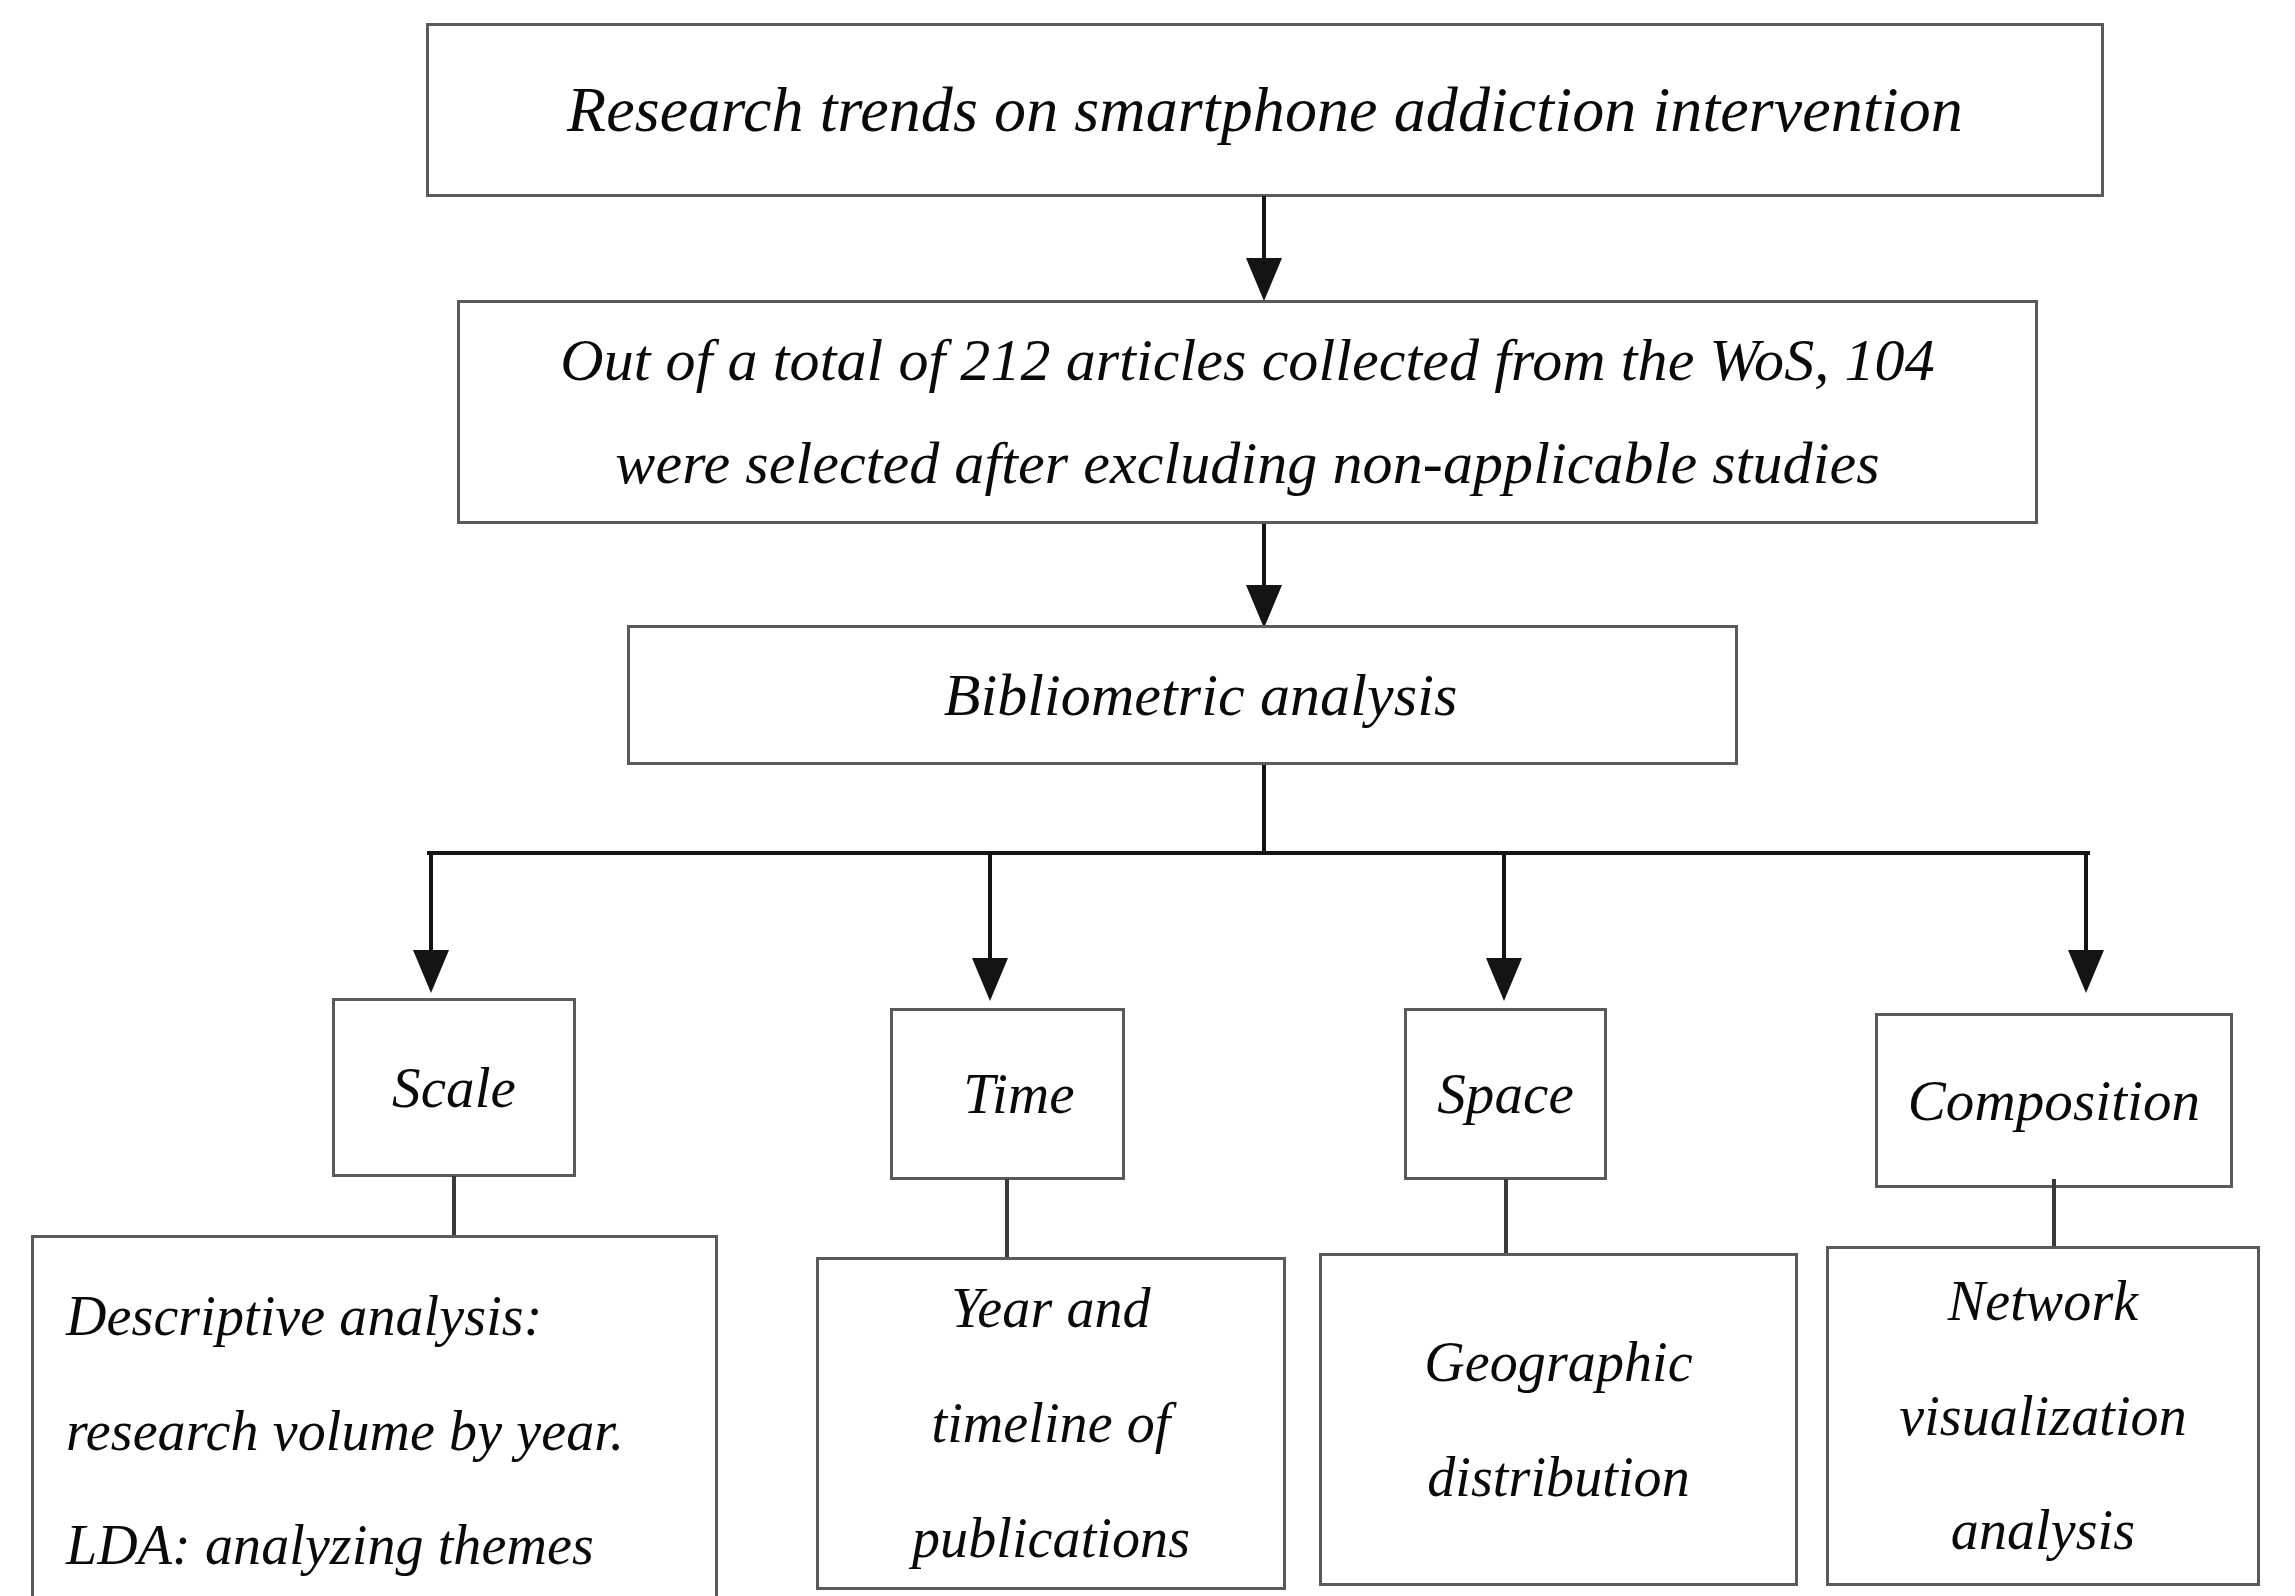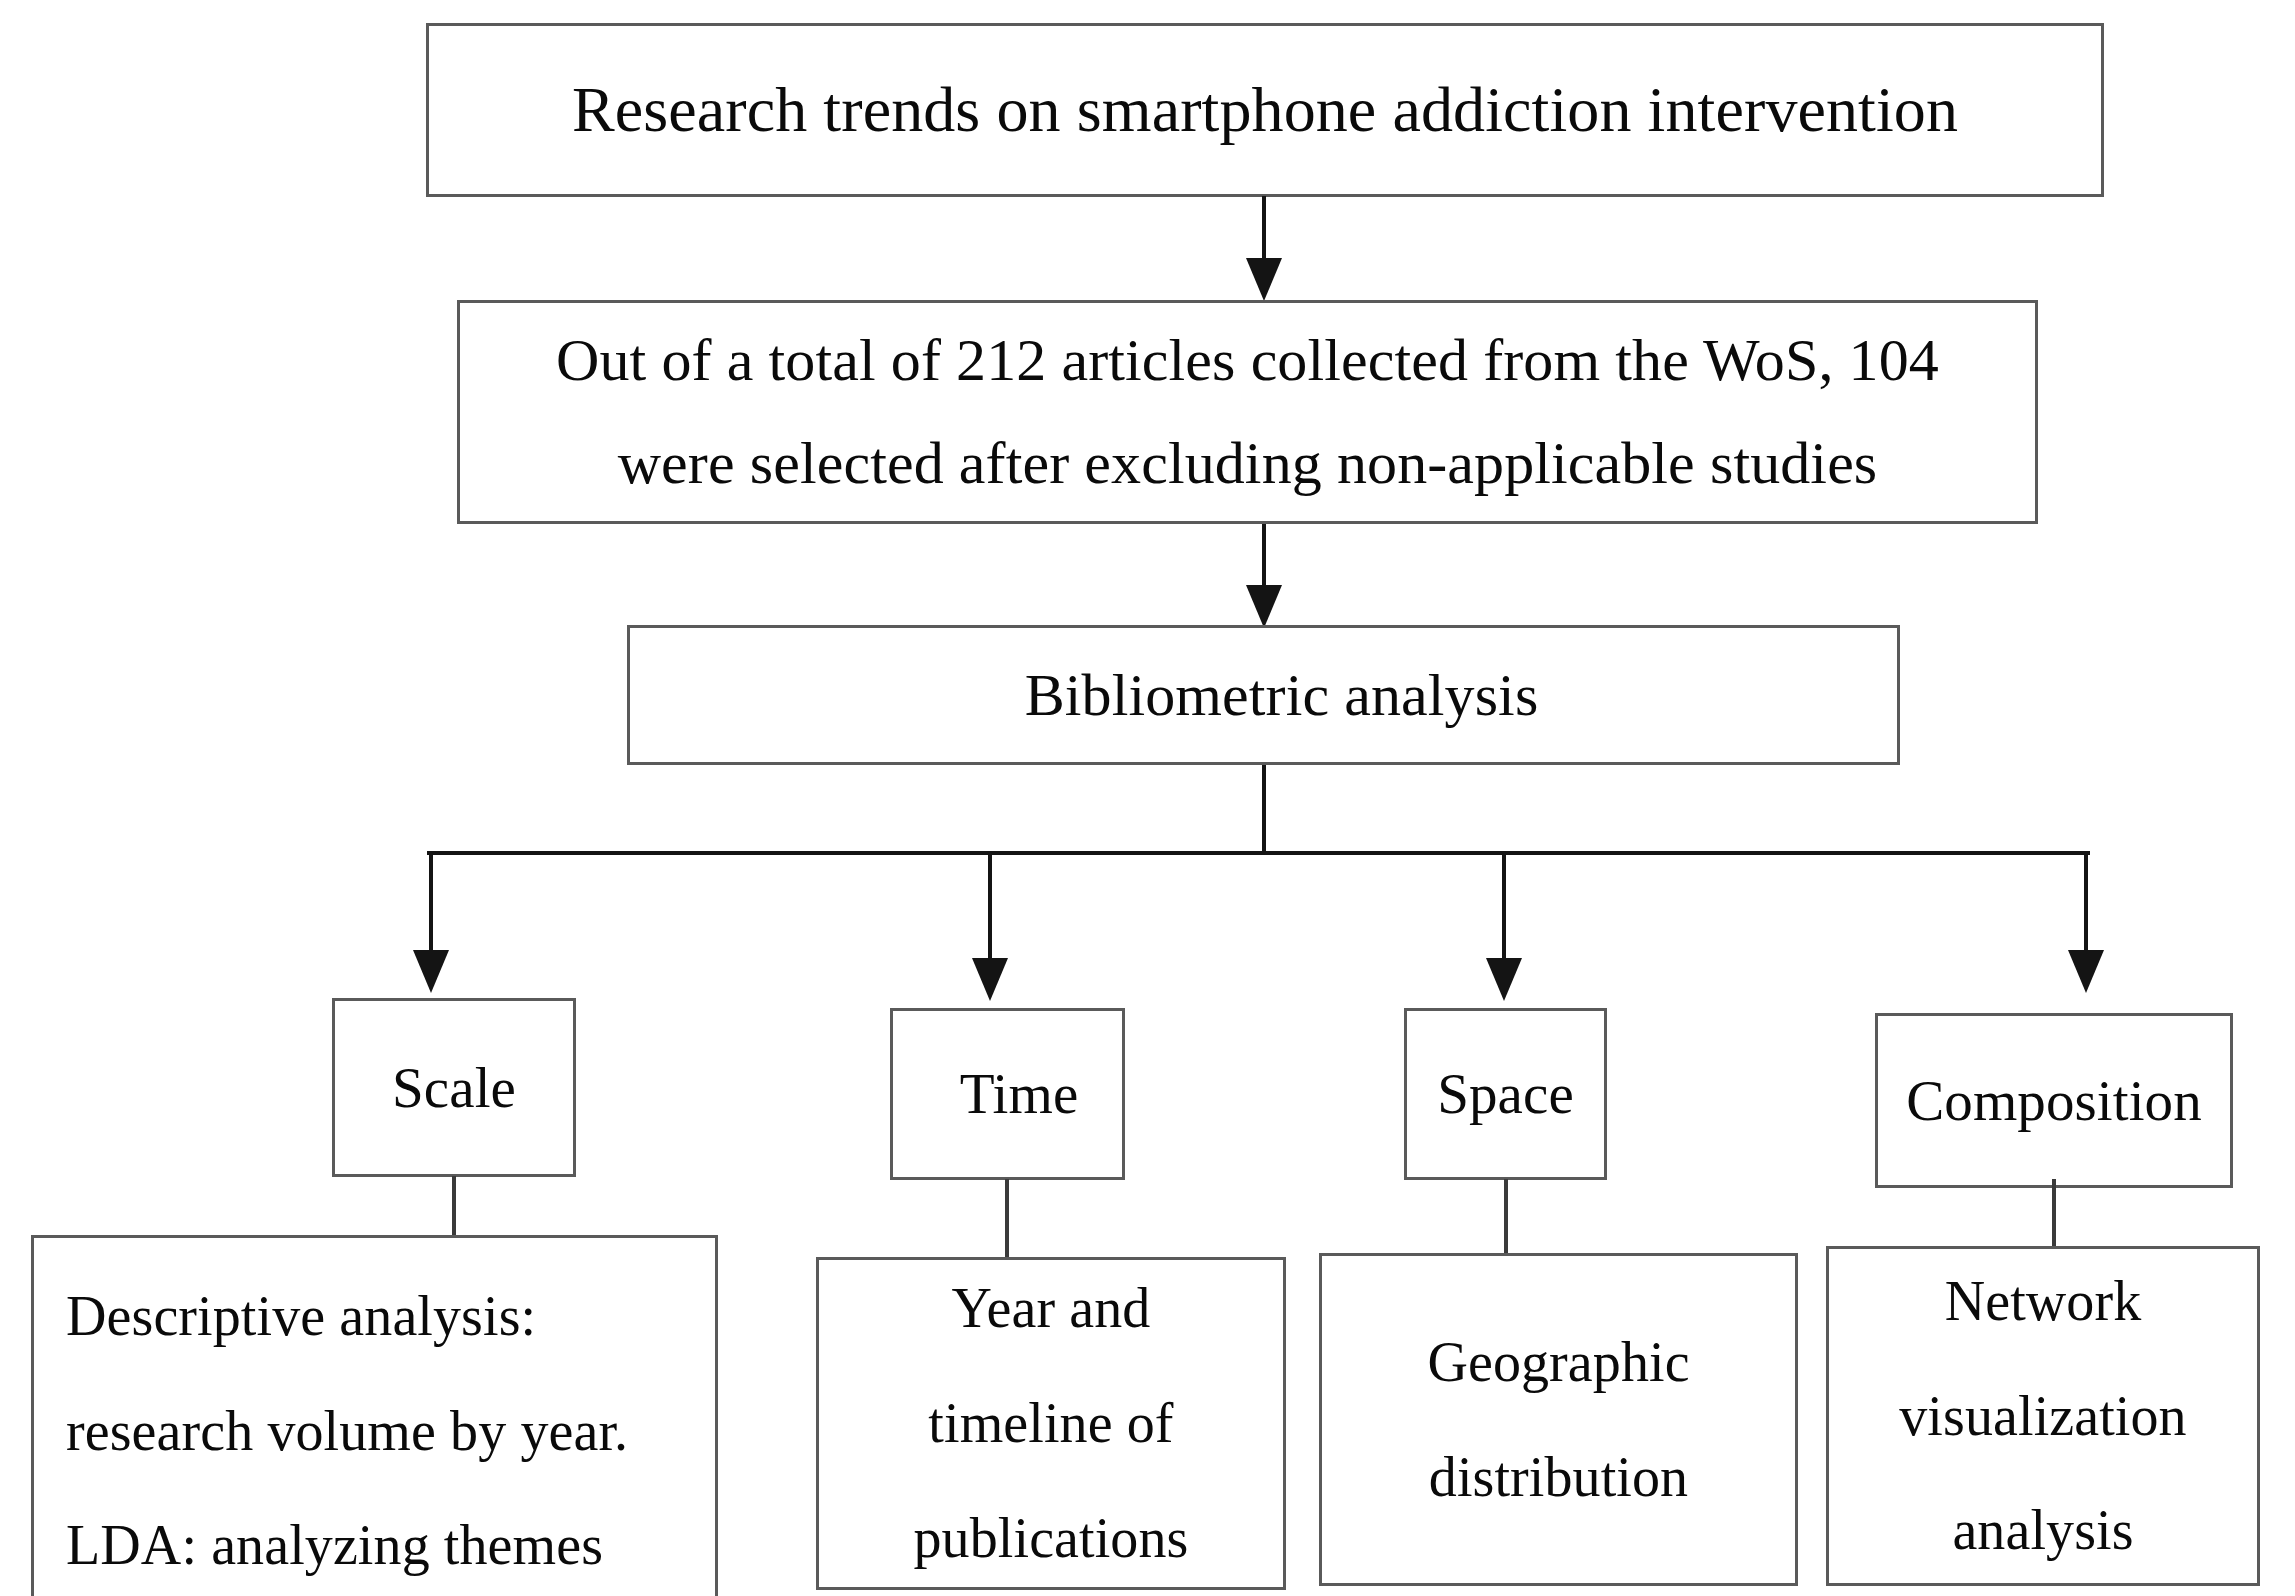--- a/index.html
+++ b/index.html
@@ -20,41 +20,42 @@
   
   .fbox {
     position: absolute;
     box-sizing: border-box;
     background: #ffffff;
     border: 3.5px solid #5a5a5a;
     display: flex;
     align-items: center;
     justify-content: center;
     text-align: center;
+    font-style: italic;
   }
   .fbox .txt {
     display: block;
     width: 100%;
     line-height: 1.78;
     font-weight: 400;
     letter-spacing: 0.1px;
   }
   .fbox.left .txt {
     text-align: left;
     padding-left: 32px;
   }
 
   
   #box-title      { left: 426px;  top: 23px;   width: 1678px; height: 174px;  }
   #box-title .txt { font-size: 64px; }
 
   #box-selection      { left: 457px;  top: 300px;  width: 1581px; height: 224px; }
   #box-selection .txt { font-size: 60px; line-height: 1.72; }
 
-  #box-method      { left: 627px;  top: 625px;  width: 1273px; height: 140px; padding-left: 36px; }
+  #box-method      { left: 627px;  top: 625px;  width: 1111px; height: 140px; padding-left: 36px; }
   #box-method .txt { font-size: 60px; }
 
   
   .catbox { border-width: 3.5px; }
   .catbox .txt { font-size: 57px; }
   #cat-scale       { left: 332px;  top: 998px; width: 244px; height: 179px; }
   #cat-time        { left: 890px; top: 1008px; width: 235px; height: 172px; padding-left: 23px; }
   #cat-space       { left: 1404px; top: 1008px; width: 203px; height: 172px; }
   #cat-composition { left: 1875px; top: 1005px; width: 358px; height: 175px; margin-top: 8px; }
 

